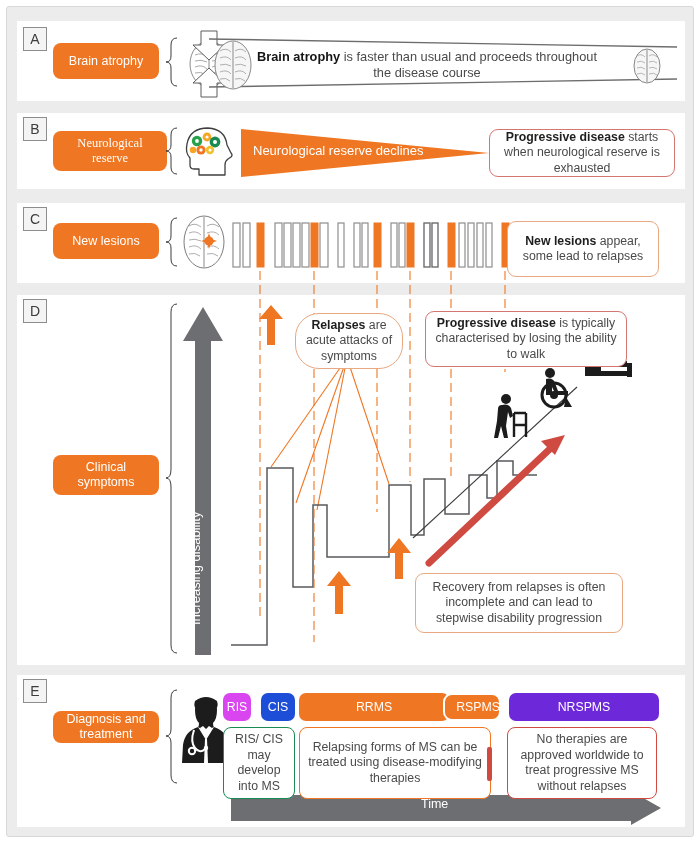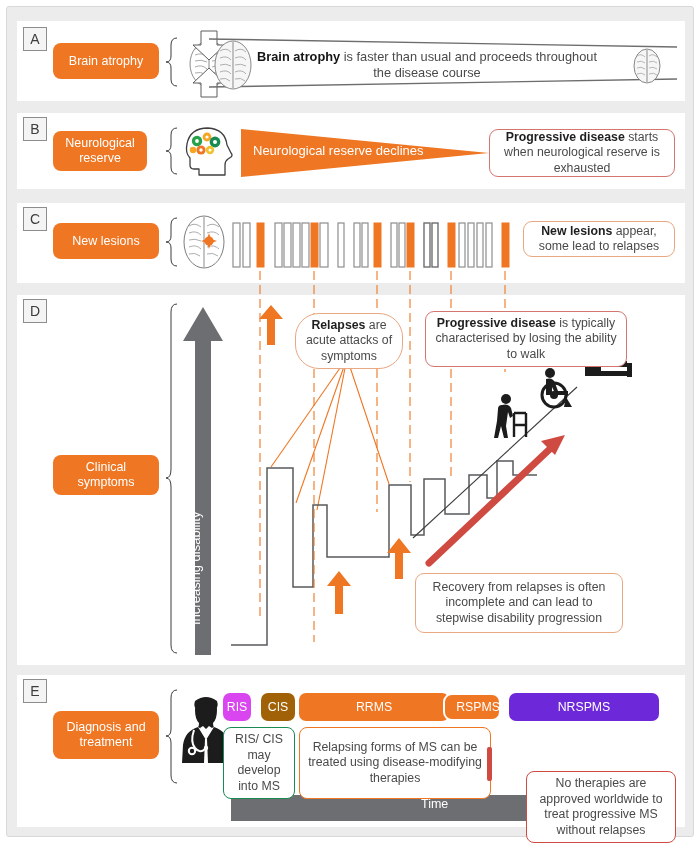--- a/index.html
+++ b/index.html
@@ -188,21 +188,21 @@
       </g>
     </svg>
 
     <div class="tube-text">
       <b>Brain atrophy</b><span> is faster than usual and proceeds throughout the disease course</span>
     </div>
   </div>
 
   <div class="panel" id="panelB">
     <div class="panel-letter" style="left:6px; top:4px;">B</div>
-    <div class="orange-label" style="left:36px; top:18px; width:94px; height:40px;">Neurological reserve</div>
+    <div class="orange-label" style="left:36px; top:18px; width:114px; height:40px;font-family:Liberation Serif, serif;">Neurological reserve</div>
 
     <svg class="brace" style="left:148px; top:14px;" width="14" height="48">
       <path d="M12 1 Q6 1 6 8 L6 18 Q6 24 1 24 Q6 24 6 30 L6 40 Q6 47 12 47" fill="none" stroke="#3c3c3c" stroke-width="1"></path>
     </svg>
 
     <svg style="position:absolute; left:164px; top:12px;" width="56" height="52">
       <path d="M44 50 L44 40 Q44 36 47 34 L50 32 Q52 30 50 28 L46 20 Q44 4 27 3 Q9 3 6 19 Q4 28 9 33 L9 40 Q9 44 13 44 L18 44 L18 50 Z" fill="#ffffff" stroke="#3f3f3f" stroke-width="1.3" stroke-linejoin="round"></path>
       <g>
         <circle cx="16" cy="16" r="5.2" fill="#27a14a"></circle>
           <circle cx="16" cy="16" r="1.9" fill="#ffffff"></circle>
@@ -273,21 +273,21 @@
         <rect x="415" y="20" width="6" height="44" fill="#ffffff" stroke="#6d6e71" stroke-width="1.4"></rect>
         <rect x="431" y="20" width="7" height="44" fill="#ef7622" stroke="#ef7622"></rect>
         <rect x="442" y="20" width="6" height="44" fill="#ffffff" stroke="#8e8e8e" stroke-width="1.2"></rect>
         <rect x="451" y="20" width="6" height="44" fill="#ffffff" stroke="#8e8e8e" stroke-width="1.2"></rect>
         <rect x="460" y="20" width="6" height="44" fill="#ffffff" stroke="#8e8e8e" stroke-width="1.2"></rect>
         <rect x="469" y="20" width="6" height="44" fill="#ffffff" stroke="#8e8e8e" stroke-width="1.2"></rect>
         <rect x="485" y="20" width="7" height="44" fill="#ef7622" stroke="#ef7622"></rect>
       </g>
   </svg>
 
-  <div class="callout" style="left:516px; top:214px; width:152px; height:36px;">
+  <div class="callout" style="left:500px; top:214px; width:152px; height:56px;">
     <div>
       <b>New lesions</b><span> appear, some lead to relapses</span>
     </div>
   </div>
 
   <div class="panel" id="panelD">
     <div class="panel-letter" style="left:6px; top:4px;">D</div>
     <div class="orange-label" style="left:36px; top:160px; width:106px; height:40px;">Clinical symptoms</div>
 
     <svg class="brace" style="left:148px; top:8px;" width="14" height="352">
@@ -371,48 +371,48 @@
         <line x1="297" y1="24" x2="297" y2="395" stroke="#ef7622" stroke-width="1.1" stroke-dasharray="9 5"></line>
         <line x1="360" y1="24" x2="360" y2="265" stroke="#ef7622" stroke-width="1.1" stroke-dasharray="9 5"></line>
         <line x1="393" y1="24" x2="393" y2="235" stroke="#ef7622" stroke-width="1.1" stroke-dasharray="9 5"></line>
         <line x1="434" y1="24" x2="434" y2="230" stroke="#ef7622" stroke-width="1.1" stroke-dasharray="9 5"></line>
         <line x1="488" y1="24" x2="488" y2="125" stroke="#ef7622" stroke-width="1.1" stroke-dasharray="9 5"></line>
       </g>
   </svg>
 
   <div class="panel" id="panelE">
     <div class="panel-letter" style="left:6px; top:4px;">E</div>
-    <div class="orange-label" style="left:36px; top:36px; width:106px; height:48px;">Diagnosis and treatment</div>
+    <div class="orange-label" style="left:36px; top:36px; width:106px; height:32px;">Diagnosis and treatment</div>
 
     <svg class="brace" style="left:148px; top:14px;" width="14" height="96">
       <path d="M12 1 Q6 1 6 9 L6 40 Q6 47 1 47 Q6 47 6 54 L6 86 Q6 94 12 94" fill="none" stroke="#3c3c3c" stroke-width="1"></path>
     </svg>
 
     <svg style="position:absolute; left:164px; top:20px;" width="50" height="72">
       <path d="M25 4 q-11 0 -11 11 q0 9 4 13 q0 3 -1 4 q7 5 16 0 q-1 -1 -1 -4 q4 -4 4 -13 q0 -11 -11 -11 z" fill="#1c1c1c"></path>
       <path d="M14 6 q11 -8 22 0 q2 6 -2 9 q-3 -7 -9 -7 q-6 0 -9 7 q-4 -3 -2 -9 z" fill="#1c1c1c"></path>
       <path d="M17 32 q-13 4 -15 18 l-1 18 h48 l-1 -18 q-2 -14 -15 -18 l-8 13 z" fill="#1c1c1c"></path>
       <path d="M19 33 l6 11 l6 -11 l-3 -2 l-3 3 l-3 -3 z" fill="#ffffff"></path>
       <path d="M24 44 l2 0 l1 24 l-4 0 z" fill="#ffffff"></path>
       <g stroke="#ffffff" stroke-width="2" fill="none">
         <path d="M13 35 q-4 12 1 18 q5 6 10 1"></path>
         <circle cx="11" cy="56" r="3.2"></circle>
       </g>
       <circle cx="25" cy="53" r="2.2" fill="#ffffff"></circle>
     </svg>
 
     <div id="stage-layer" style="position:absolute; left:0; top:14px; width:668px; height:100px;">
         <div class="stage-pill" style="left: 206px; width: 28px; background: #d946ef;">RIS</div>
-        <div class="stage-pill" style="left: 244px; width: 34px; background: #a16207;">CIS</div>
+        <div class="stage-pill" style="left: 244px; width: 34px; background: #1d4ed8;">CIS</div>
         <div class="stage-pill" style="left: 282px; width: 150px; background: rgb(239, 118, 34);">RRMS</div>
         <div class="stage-pill" style="left: 426px; width: 58px; background: rgb(239, 118, 34); z-index: 14; border: 2.5px solid rgb(255, 255, 255); border-radius: 9px; padding-left: 12px;">RSPMS</div>
         <div class="stage-pill" style="left: 482px; width: 150px; background: #6d28d9; margin-left: 10px;">NRSPMS</div>
         <div class="stage-box" style="left: 206px; width: 72px; height: 72px; border: 1.4px solid rgb(26, 138, 83);">RIS/ CIS may develop into MS</div>
         <div class="stage-box" style="left: 282px; width: 192px; height: 72px; border: 1.4px solid rgb(239, 118, 34);">Relapsing forms of MS can be treated using disease-modifying therapies</div>
-        <div class="stage-box" style="left: 509px; width: 150px; height: 72px; border: 1.4px solid rgb(207, 75, 66); margin-top: 44px;">No therapies are approved worldwide to treat progressive MS without relapses</div>
+        <div class="stage-box" style="left: 490px; width: 150px; height: 72px; border: 1.4px solid rgb(207, 75, 66);">No therapies are approved worldwide to treat progressive MS without relapses</div>
         <div style="position: absolute; left: 470px; top: 58px; width: 5px; height: 34px; background: rgb(207, 75, 66); border-radius: 2px; z-index: 9;"></div>
       </div>
 
     <svg style="position:absolute; left:214px; top:116px;" width="430" height="34">
       <polygon points="0,4 400,4 400,0 430,17 400,34 400,30 0,30" fill="#6d6e71"></polygon>
     </svg>
     <div class="time-bar-text">Time</div>
   </div>
 
 </div>

